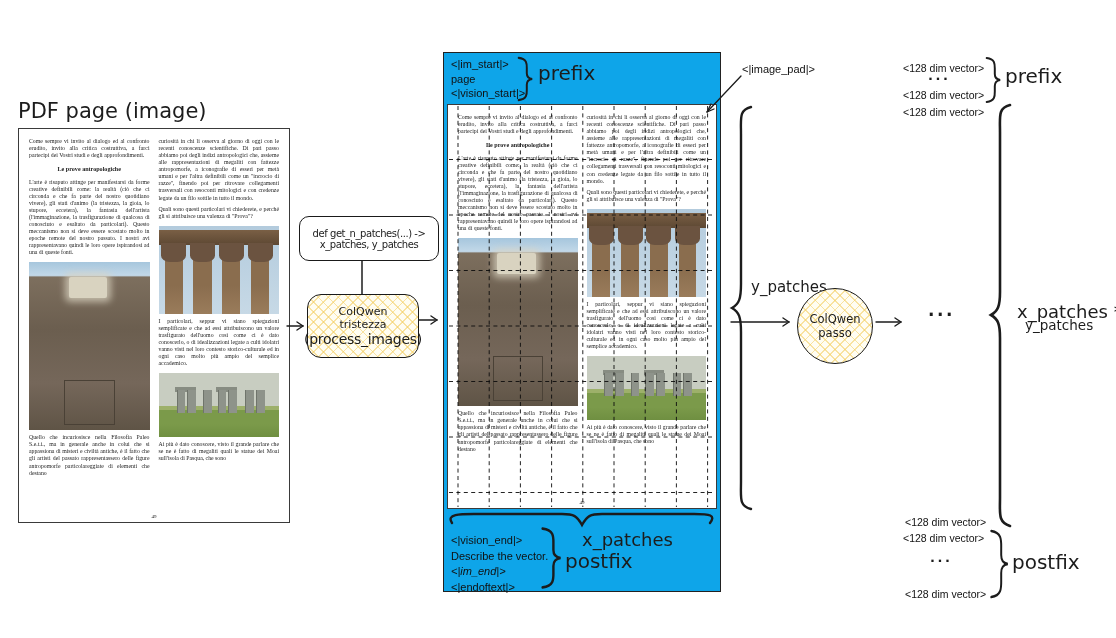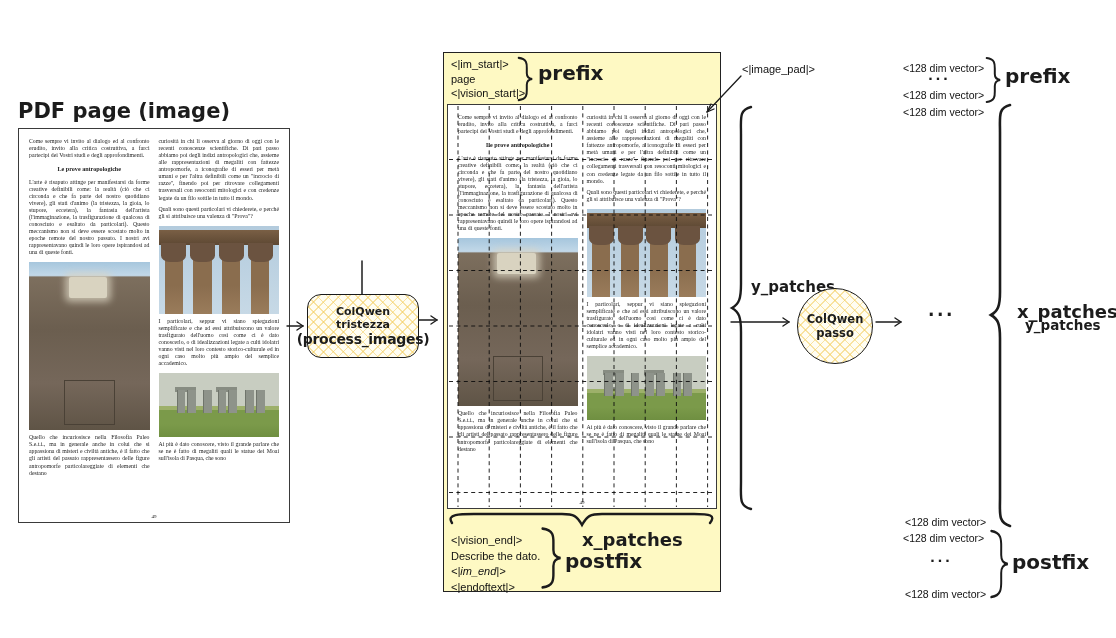--- a/index.html
+++ b/index.html
@@ -1,19 +1,19 @@
 <!DOCTYPE html>
 <html><head>
 <meta charset="utf-8">
 <style>
   html,body{margin:0;padding:0;background:#fff;}
   #canvas{position:relative;width:1116px;height:638px;background:#fff;overflow:hidden;
           font-family:"Liberation Sans",sans-serif;color:#1c1c1c;}
   .abs{position:absolute;}
-  .hand{font-family:"DejaVu Sans",sans-serif;font-weight:700;color:#1c1c1c;white-space:nowrap;}
+  .hand{font-family:"DejaVu Sans",sans-serif;font-weight:400;color:#1c1c1c;white-space:nowrap;}
   .tok{font-family:"Liberation Sans",sans-serif;font-size:11px;line-height:14.5px;color:#111;white-space:nowrap;}
   .vec{font-family:"Liberation Sans",sans-serif;font-size:10.5px;color:#111;white-space:nowrap;}
   .dots{font-family:"DejaVu Sans",sans-serif;font-weight:700;letter-spacing:2.5px;color:#1c1c1c;}
   .hatch{background-color:#fffdf2;
     background-image:
       repeating-linear-gradient(45deg,rgba(243,205,95,.55) 0 1.2px,transparent 1.2px 7px),
       repeating-linear-gradient(-45deg,rgba(243,205,95,.55) 0 1.2px,transparent 1.2px 7px);}
   .node{border:1.6px solid #1a1a1a;box-sizing:border-box;display:flex;flex-direction:column;
         align-items:center;justify-content:center;text-align:center;}
   svg.conn line, svg.conn path{stroke:#1c1c1c;fill:none;stroke-linecap:round;}
@@ -82,41 +82,45 @@
         <i class="st" style="left:49%"></i>
         <i class="st" style="left:58%"></i>
         <i class="st" style="left:72%"></i>
         <i class="st" style="left:81%"></i>
       </div>
       <p class="ppara">Ai più è dato conoscere, visto il grande parlare che se ne è fatto di megaliti quali le statue dei Moai sull'isola di Pasqua, che sono</p>
     </div>
     <div class="pagenum">49</div>
   </div>
 
+  <div class="abs node" style="left:299px;top:216px;width:140px;height:45px;border-radius:10px;background:#fff;">
+    <span class="hand" style="font-size:10px;letter-spacing:-0.45px;">def get_n_patches(...) -&gt;</span>
+    <span class="hand" style="font-size:10px;letter-spacing:-0.45px;">x_patches, y_patches</span>
+  </div>
 
   <svg class="abs conn" style="left:356px;top:259px;" width="12" height="38">
     <line x1="6" y1="2" x2="6" y2="36" stroke-width="1.5"></line>
   </svg>
 
   <div class="abs node hatch" style="left:307px;top:294px;width:112px;height:64px;border-radius:14px;">
     <span class="hand" style="font-size:11px;">ColQwen</span>
     <span class="hand" style="font-size:11px;">tristezza</span>
     <span class="hand" style="font-size:14px;letter-spacing:-0.3px;">(process_images)</span>
   </div>
 
   <svg class="abs conn" style="left:286px;top:319px;" width="24" height="14">
     <line x1="1" y1="7" x2="17" y2="7" stroke-width="1.4"></line>
       <path d="M17 7 L11 3 M17 7 L11 11" stroke-width="1.4"></path>
   </svg>
   <svg class="abs conn" style="left:418px;top:313px;" width="26" height="14">
     <line x1="1" y1="7" x2="19" y2="7" stroke-width="1.4"></line>
       <path d="M19 7 L13 3 M19 7 L13 11" stroke-width="1.4"></path>
   </svg>
 
-  <div class="abs" style="left:443px;top:52px;width:278px;height:540px;border:1.5px solid #222;box-sizing:border-box;background:#fef9c3;">
+  <div class="abs" style="left:443px;top:52px;width:278px;height:540px;border:1.5px solid #222;box-sizing:border-box;background:#0ea5e9;">
 
     <div class="abs" style="left:7px;top:4px;">
       <div class="tok">&lt;|im_start|&gt;</div>
       <div class="tok">page</div>
       <div class="tok">&lt;|vision_start|&gt;</div>
     </div>
     <svg class="abs brace" style="left:72px;top:3px;" width="18" height="46" viewBox="0 0 20 48" preserveAspectRatio="none">
       <path d="M3 2 C13 3 12 9 12 14 L12 18 C12 22 14 23.5 18 24 C14 24.5 12 26 12 30 L12 34 C12 39 13 45 3 46" stroke-width="2.2"></path>
     </svg>
     <div class="abs hand" style="left:94px;top:8px;font-size:20px;">prefix</div>
@@ -176,21 +180,21 @@
         </svg>
     </div>
 
     <svg class="abs brace" style="left:2px;top:455px;" width="272" height="24" viewBox="0 0 272 24" preserveAspectRatio="none">
       <path d="M6 15 C0 6 14 6 28 6 L116 6 C128 6 131 8 136 17 C141 8 144 6 156 6 L248 6 C264 6 270 7 264 15" stroke-width="2.4"></path>
     </svg>
     <div class="abs hand" style="left:138px;top:476px;font-size:18px;">x_patches</div>
 
     <div class="abs" style="left:7px;top:480px;">
       <div class="tok" style="line-height:15.5px;">&lt;|vision_end|&gt;</div>
-      <div class="tok" style="line-height:15.5px;">Describe the dato.</div>
+      <div class="tok" style="line-height:15.5px;">Describe the vector.</div>
       <div class="tok" style="line-height:15.5px;font-style:italic;">&lt;|im_end|&gt;</div>
       <div class="tok" style="line-height:15.5px;">&lt;|endoftext|&gt;</div>
     </div>
     <svg class="abs brace" style="left:95px;top:473px;" width="24" height="64" viewBox="0 0 20 48" preserveAspectRatio="none">
       <path d="M3 2 C13 3 12 9 12 14 L12 18 C12 22 14 23.5 18 24 C14 24.5 12 26 12 30 L12 34 C12 39 13 45 3 46" stroke-width="2"></path>
     </svg>
     <div class="abs hand" style="left:121px;top:496px;font-size:20px;">postfix</div>
   </div>
 
   <div class="abs tok" style="left:742px;top:62px;">&lt;|image_pad|&gt;</div>

